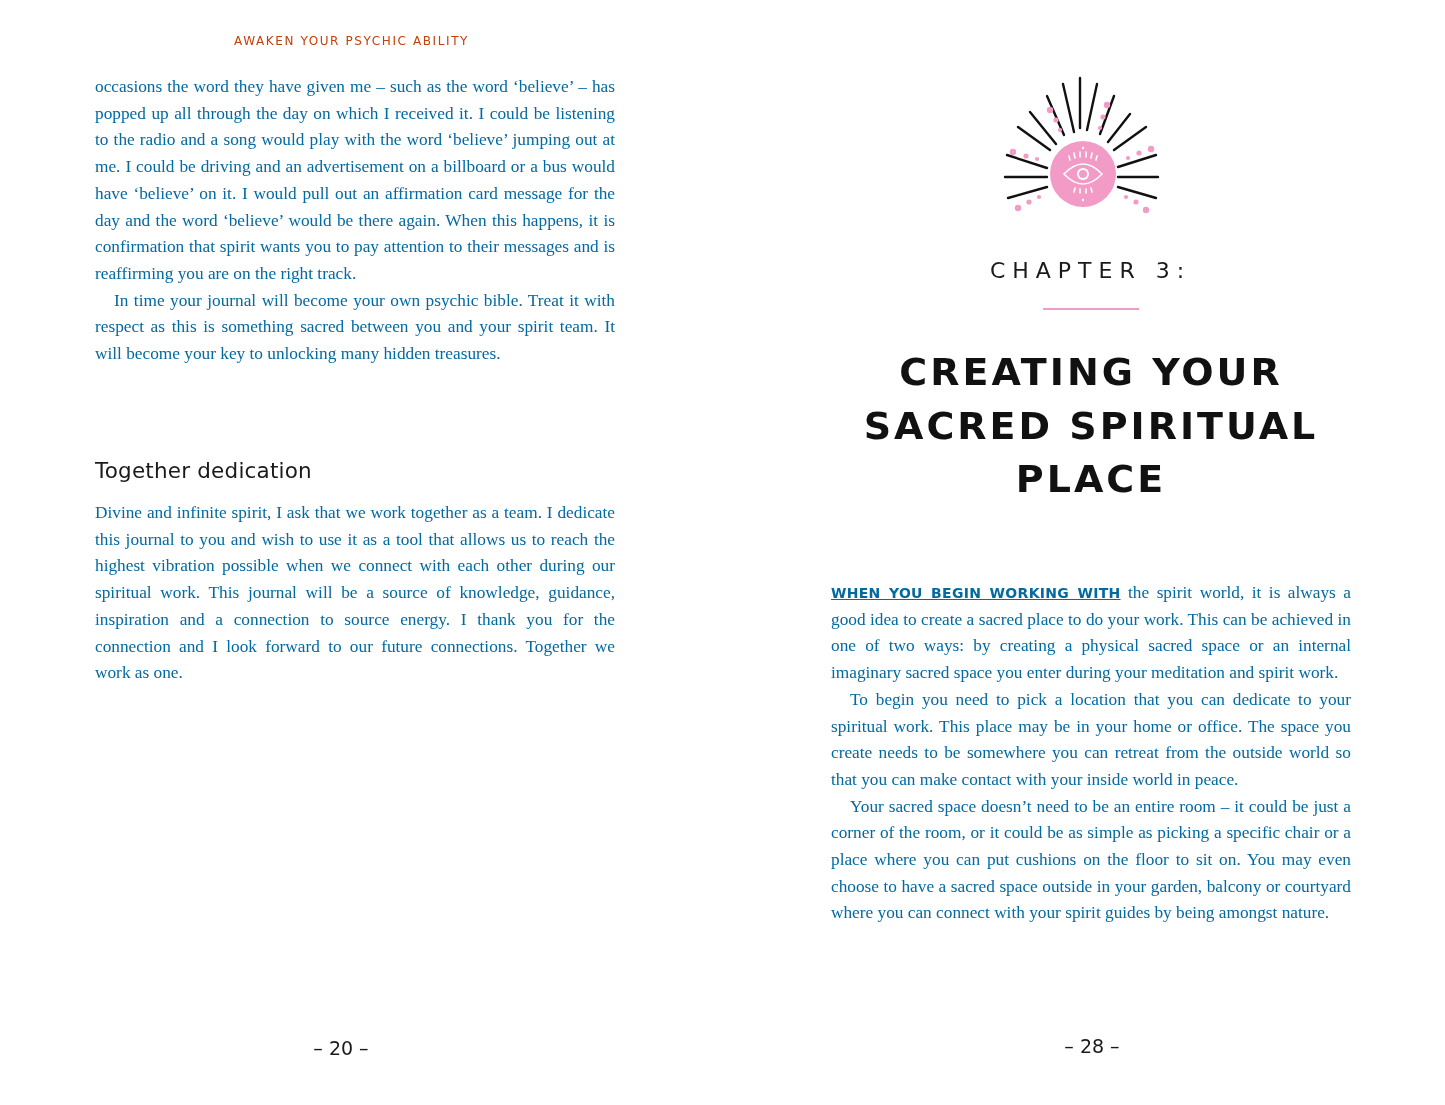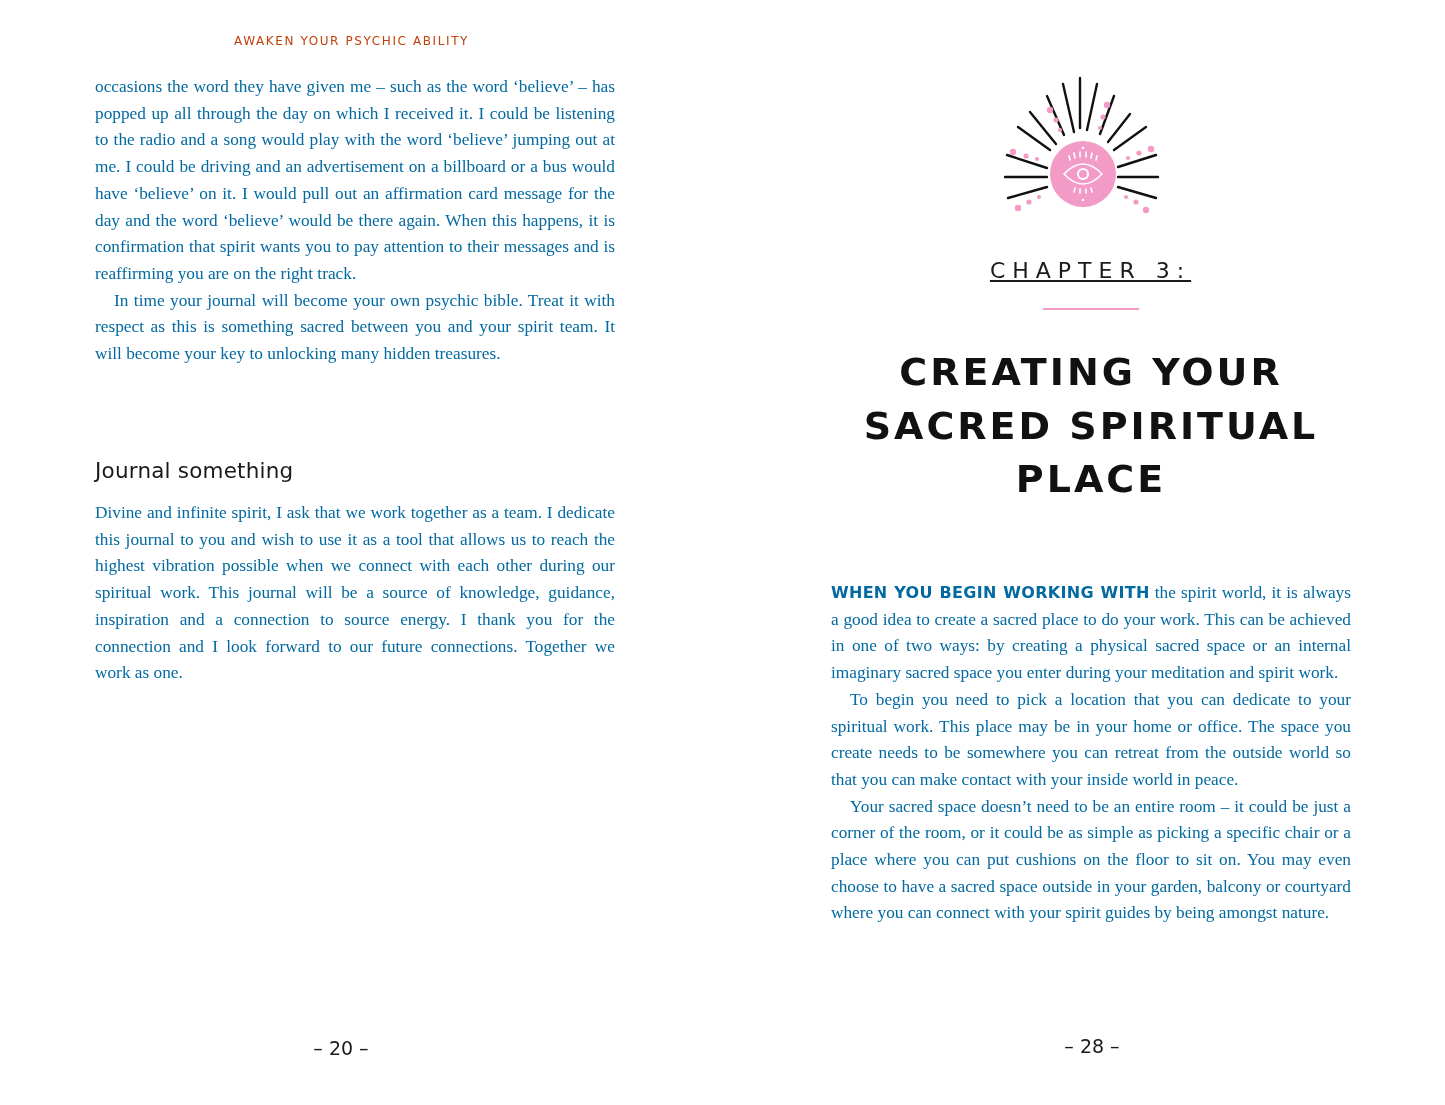--- a/index.html
+++ b/index.html
@@ -29,44 +29,44 @@
   .folio {
     position: absolute; font-family: "DejaVu Sans", sans-serif; font-size: 19px; color: #1a1a1a;
     width: 160px; text-align: center;
   }
   .folio-left { left: 261px; top: 1037px; }
   .folio-right { left: 290px; top: 1035px; }
   .emblem { position: absolute; left: 268px; top: 70px; width: 200px; height: 145px; }
   .chapter-label {
     position: absolute; left: 0; width: 723px; top: 258px; text-align: center;
     font-family: "DejaVu Sans", sans-serif; font-size: 22px; letter-spacing: 7px; color: #1a1a1a;
-    padding-left: 14px; box-sizing: border-box; text-decoration: underline;
+    padding-left: 14px; box-sizing: border-box;
   }
   .pink-rule { position: absolute; left: 321px; top: 308px; width: 96px; height: 2px; background: #f29bc6; }
   .chapter-title {
     position: absolute; left: 0; width: 738px; top: 346px; text-align: center;
     font-family: "DejaVu Sans", sans-serif; font-weight: bold; font-size: 38px; line-height: 53.5px;
     letter-spacing: 3px; color: #111111; margin: 0;
   }
   .chapter-title span { display: block; }
   .right-col { position: absolute; left: 109px; width: 520px; top: 580px; }
-  .lead-in { font-family: "DejaVu Sans", sans-serif; font-weight: bold; font-size: 16px; letter-spacing: 0.3px; }
+  .lead-in { font-family: "DejaVu Sans", sans-serif; font-weight: bold; font-size: 14px; letter-spacing: 0.3px; text-decoration: underline; }
 </style>
 </head>
 <body>
 
 <div class="page left-page">
   <div class="running-head">AWAKEN YOUR PSYCHIC ABILITY</div>
 
   <div class="left-col block1 body-text">
     <p>occasions the word they have given me – such as the word ‘believe’ – has popped up all through the day on which I received it. I could be listening to the radio and a song would play with the word ‘believe’ jumping out at me. I could be driving and an advertisement on a billboard or a bus would have ‘believe’ on it. I would pull out an affirmation card message for the day and the word ‘believe’ would be there again. When this happens, it is confirmation that spirit wants you to pay attention to their messages and is reaffirming you are on the right track.</p>
     <p class="indent">In time your journal will become your own psychic bible. Treat it with respect as this is something sacred between you and your spirit team. It will become your key to unlocking many hidden treasures.</p>
   </div>
 
-  <h2 class="subheading">Journal something</h2>
+  <h2 class="subheading">Together dedication</h2>
 
   <div class="left-col block2 body-text">
     <p>Divine and infinite spirit, I ask that we work together as a team. I dedicate this journal to you and wish to use it as a tool that allows us to reach the highest vibration possible when we connect with each other during our spiritual work. This journal will be a source of knowledge, guidance, inspiration and a connection to source energy. I thank you for the connection and I look forward to our future connections. Together we work as one.</p>
   </div>
 
   <div class="folio folio-left">– 20 –</div>
 </div>
 
 <div class="page right-page">
   <svg class="emblem" viewBox="0 0 200 145" xmlns="http://www.w3.org/2000/svg">

